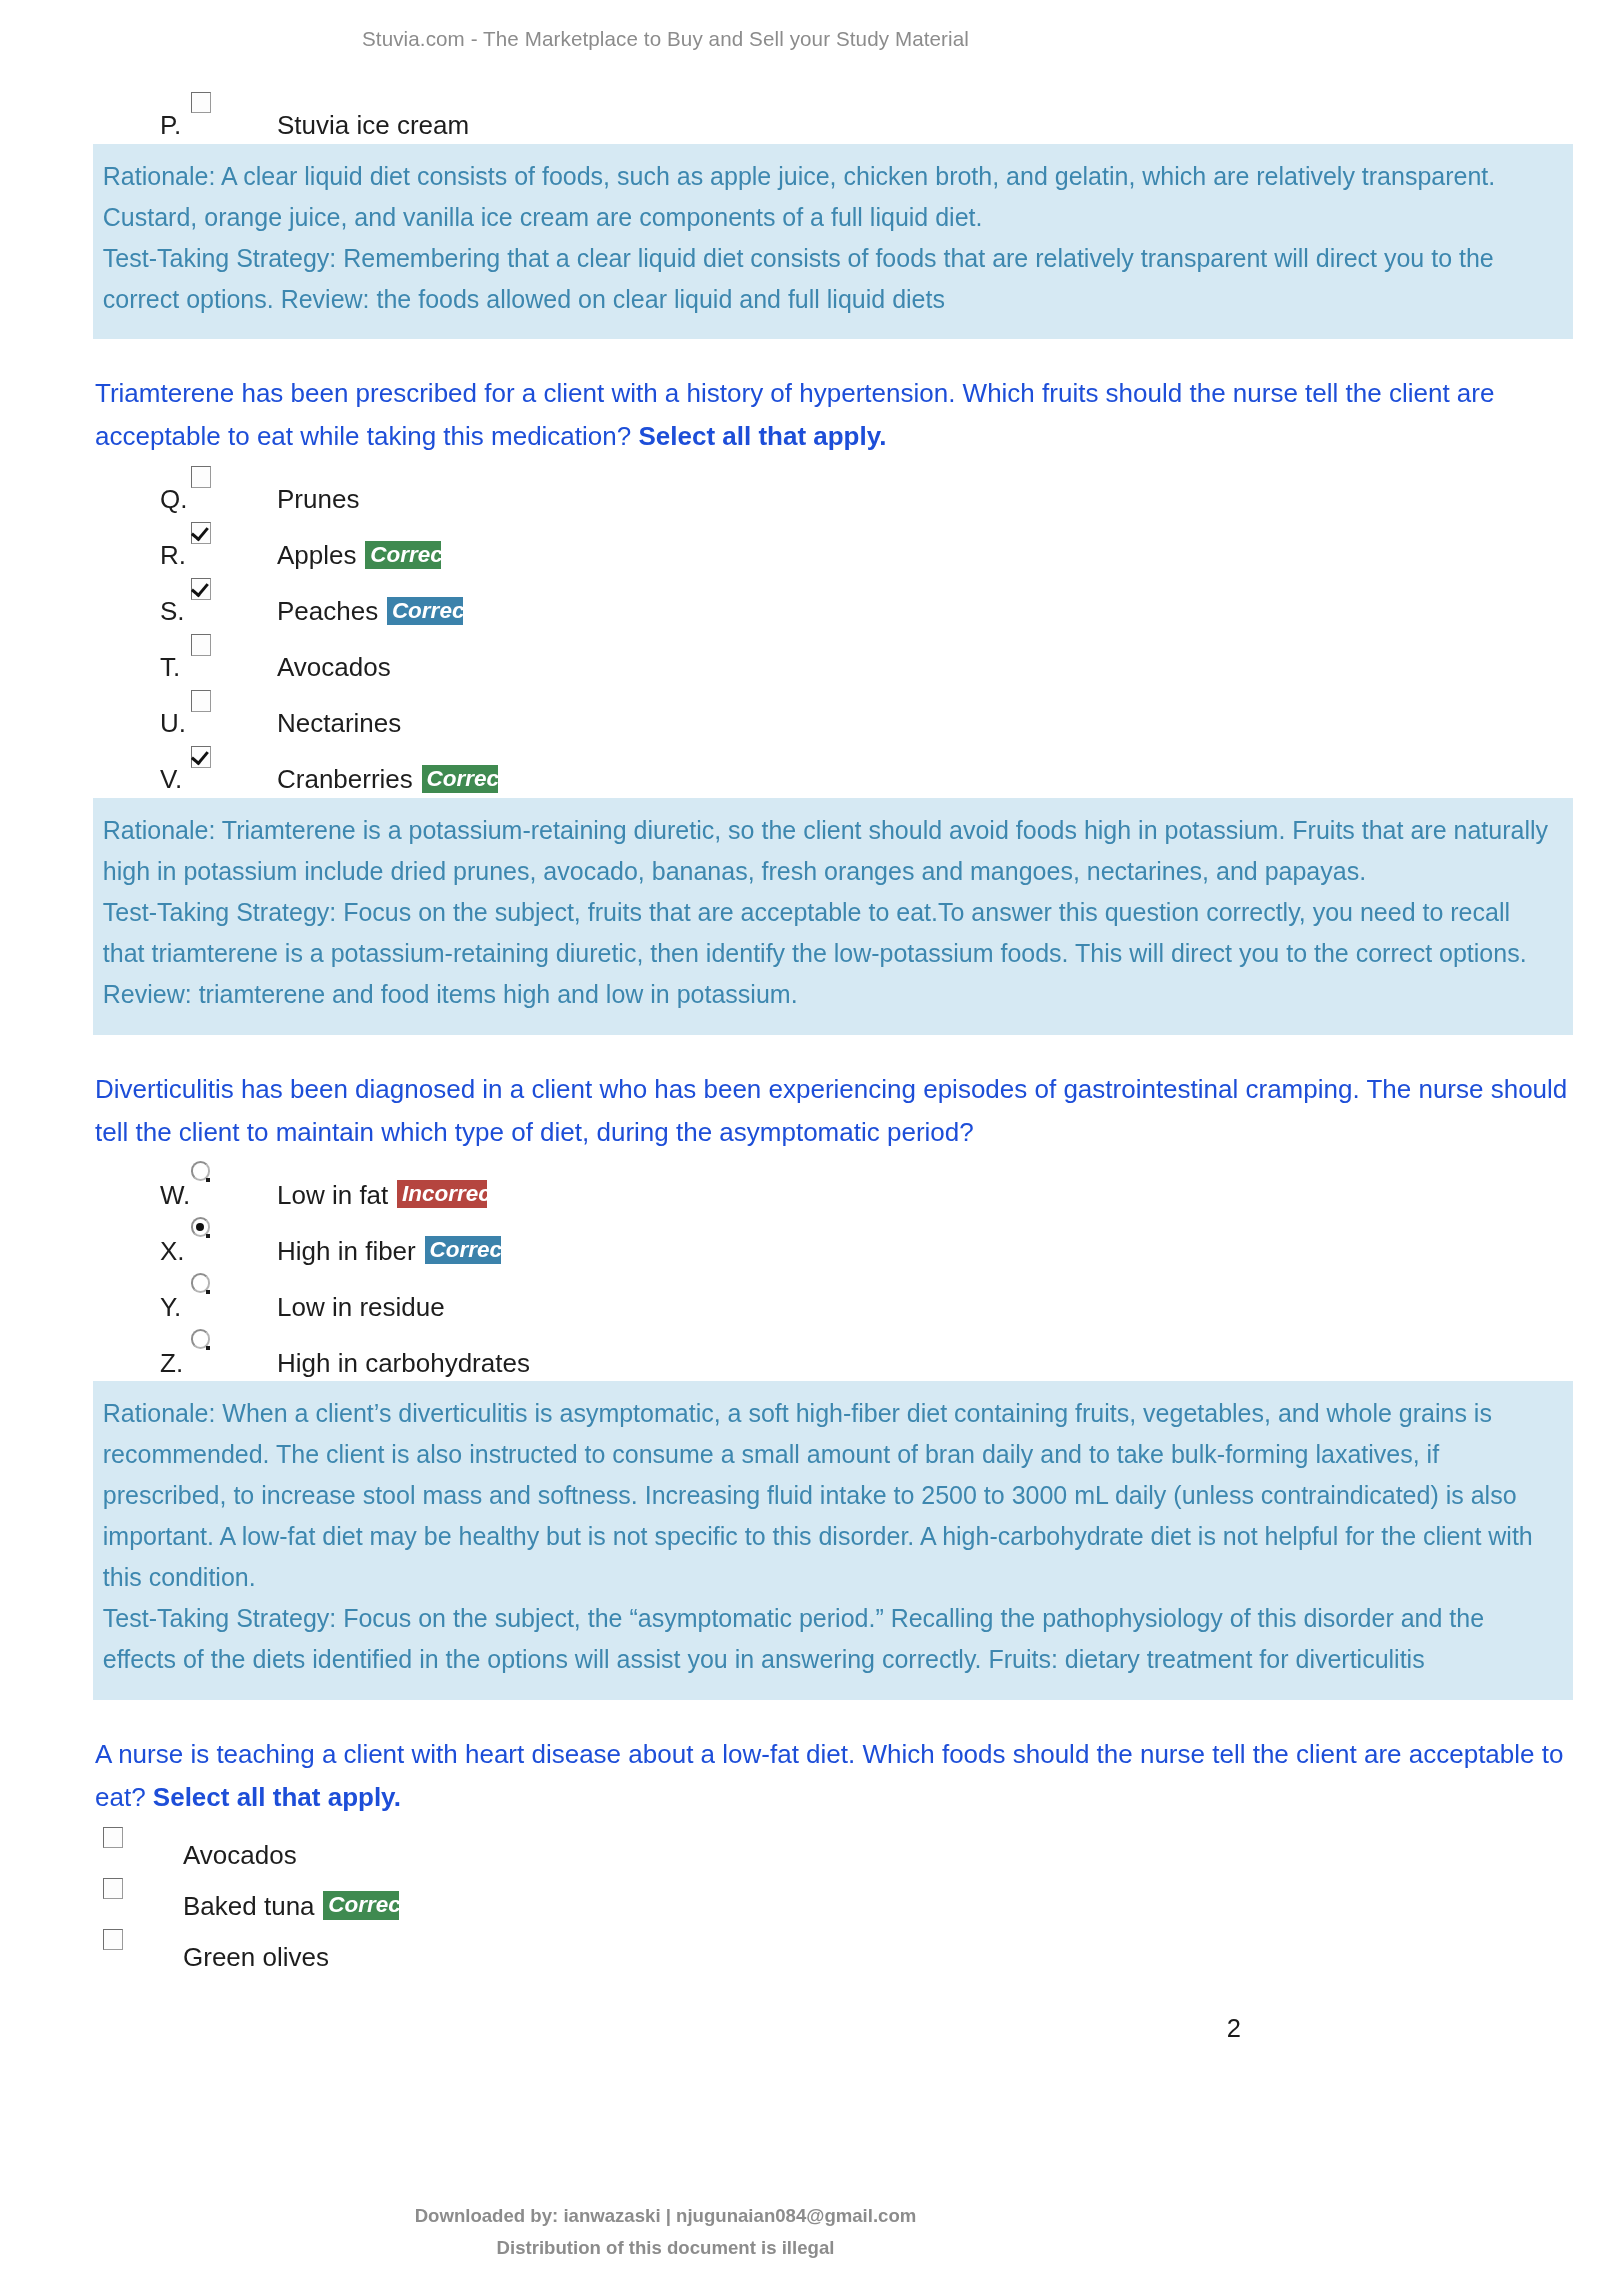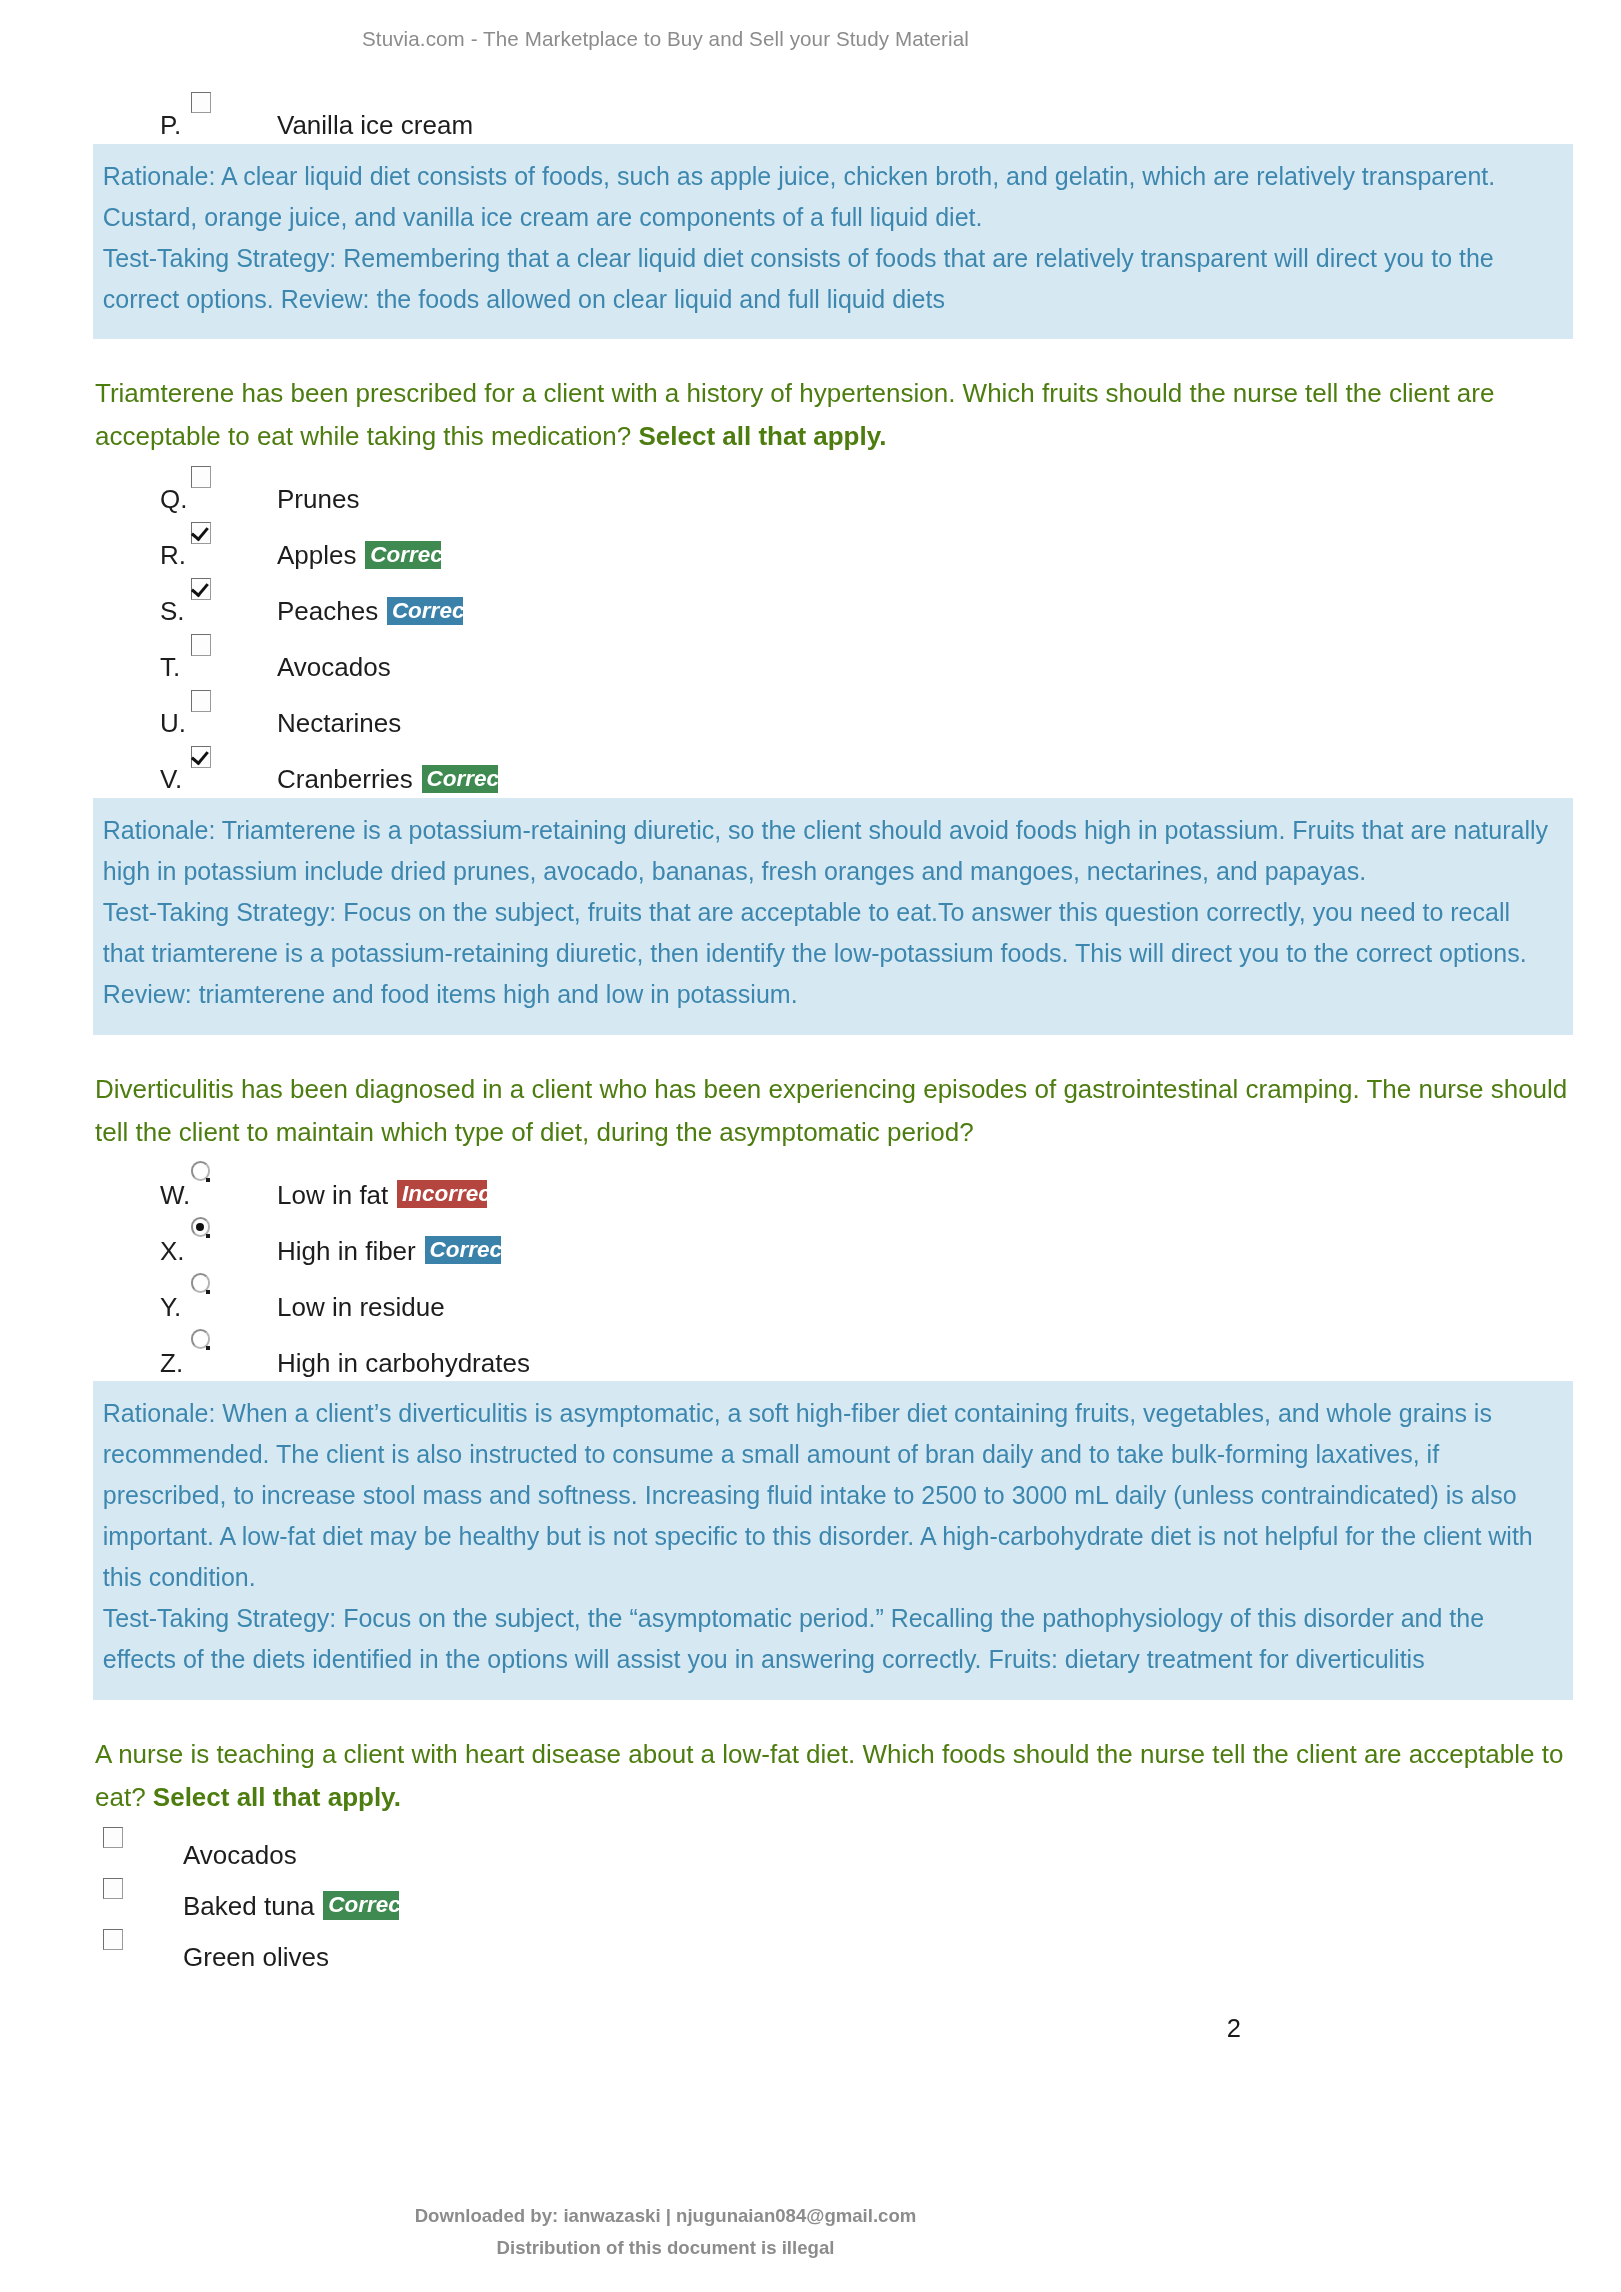--- a/index.html
+++ b/index.html
@@ -37,21 +37,21 @@
     position: absolute;
     left: 93px;
     top: 84px;
     width: 1485px;
   }
 
   
   .question {
     font-size: 26px;
     line-height: 43px;
-    color: #4d7c0f;
+    color: #1d4ed8;
     margin: 0;
     padding: 0 7.8px 0 2px;
   }
   .question .bold { font-weight: bold; }
 
   
   .options {
     margin: 0;
     padding: 0;
     list-style: none;
@@ -224,21 +224,21 @@
 
   <div class="content">
 
     <div class="options">
       <div class="option">
         <span class="option-letter">P.</span>
         <span class="ctrl-wrap">
           <span class="checkbox"></span>
         </span>
         <span class="option-text">
-          <span>Vanilla ice cream</span>
+          <span>Stuvia ice cream</span>
         </span>
       </div>
     </div>
 
     <div class="rationale">
       <p><span class="lbl">Rationale:</span><span> A clear liquid diet consists of foods, such as apple juice, chicken broth, and gelatin, which are relatively transparent. Custard, orange juice, and vanilla ice cream are components of a full liquid diet.</span></p>
       <p><span class="lbl">Test-Taking Strategy:</span><span> Remembering that a clear liquid diet consists of foods that are relatively transparent will direct you to the correct options. Review: the foods allowed on clear liquid and full liquid diets</span></p>
     </div>
 
     <div class="block-gap"></div>

